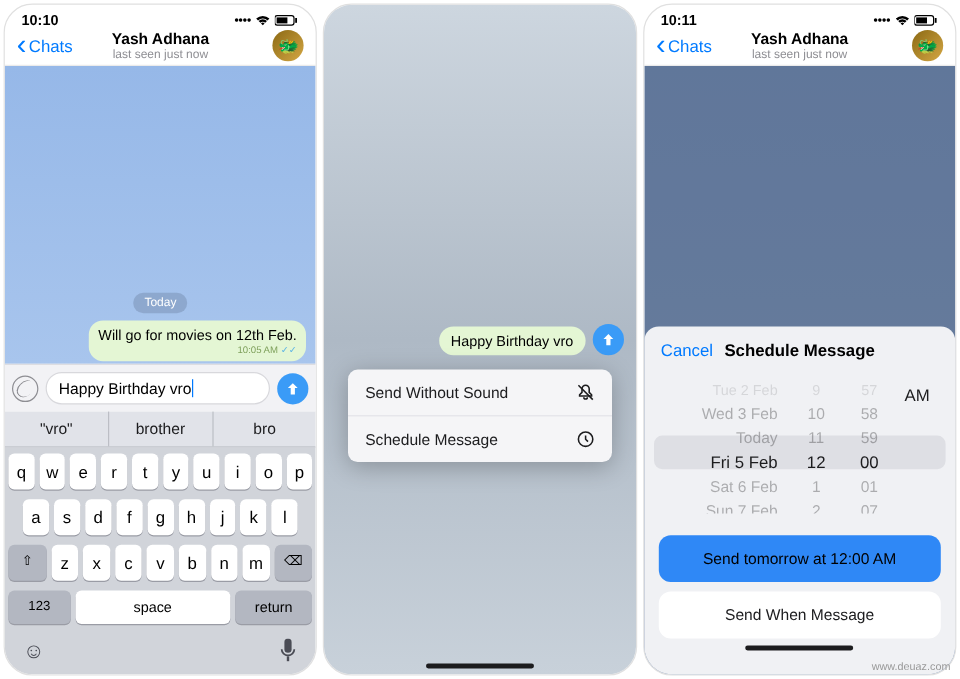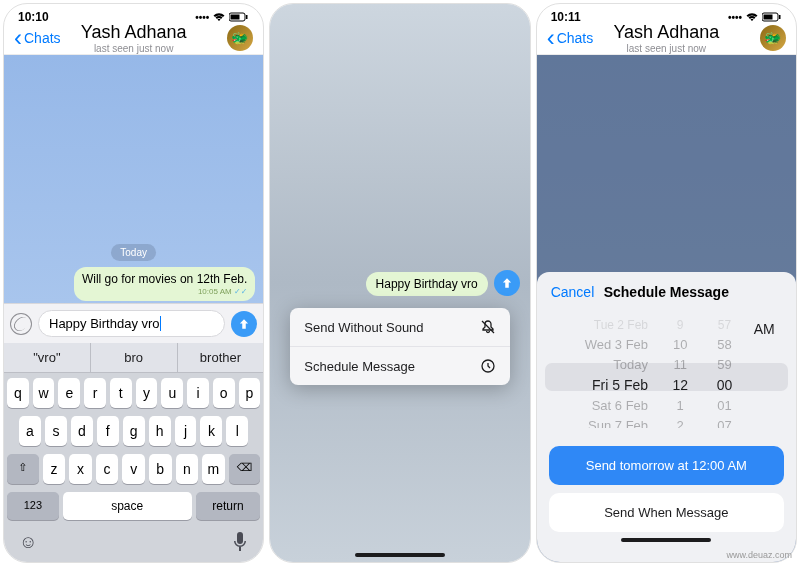--- a/index.html
+++ b/index.html
@@ -4,21 +4,21 @@
 <style>
   * { box-sizing: border-box; margin: 0; padding: 0; font-family: -apple-system, Helvetica, Arial, sans-serif; }
   body { background: #fff; width: 800px; height: 566px; display: flex; gap: 5px; padding: 3px; }
   .phone { flex: 1; background: #fff; border-radius: 24px; overflow: hidden; position: relative; border: 1px solid #e0e0e0; display: flex; flex-direction: column; }
   .status-bar { display: flex; justify-content: space-between; align-items: center; padding: 6px 14px 2px; font-size: 12px; font-weight: 700; }
   .status-icons { display: flex; gap: 3px; align-items: center; font-size: 10px; }
   .nav-bar { display: flex; align-items: center; padding: 4px 10px 8px; position: relative; border-bottom: 1px solid rgba(0,0,0,0.08); }
   .back-btn { color: #007aff; font-size: 14px; display: flex; align-items: center; }
   .back-btn::before { content: "‹"; font-size: 24px; margin-right: 2px; line-height: 0.5; }
   .nav-title { position: absolute; left: 50%; transform: translateX(-50%); text-align: center; }
-  .nav-title .name { font-size: 18px; font-weight: 400; }
+  .nav-title .name { font-size: 13px; font-weight: 700; }
   .nav-title .status { font-size: 10px; color: #8e8e93; }
   .avatar { width: 26px; height: 26px; border-radius: 50%; background: linear-gradient(135deg,#8b6914,#d4a744); position: absolute; right: 10px; display:flex; align-items:center; justify-content:center; font-size:14px; }
   .chat-bg { flex: 1; background: linear-gradient(180deg, #96b8e8 0%, #a8c5ed 100%); position: relative; display: flex; flex-direction: column; }
   .chat-bg.darken::after { content:""; position:absolute; inset:0; background: rgba(30,40,60,0.45); }
   .date-pill { align-self: center; background: rgba(137,163,201,0.85); color: #fff; font-size: 10px; padding: 3px 9px; border-radius: 9px; margin-top: auto; }
   .msg-out { align-self: flex-end; background: #e4f6d4; border-radius: 12px; padding: 5px 8px; margin: 6px 8px 2px; max-width: 78%; font-size: 12px; position: relative; }
   .msg-meta { font-size: 8px; color: #7ea05b; text-align: right; margin-top: 1px; }
   .checks { color: #5bb4e5; }
   .input-bar { background: #f2f2f5; display: flex; align-items: center; padding: 6px; gap: 6px; border-top: 1px solid #d8d8dc; }
   .attach { width: 22px; height: 22px; border: 1.5px solid #8e8e93; border-radius: 50%; transform: rotate(-45deg); position: relative; }
@@ -53,21 +53,21 @@
   .cancel { color:#007aff; font-size:14px;}
   .sheet-title { position:absolute; left:50%; transform:translateX(-50%); font-weight:600; font-size:14px;}
   .picker { display:flex; padding:6px 14px 14px; position:relative; height:130px; align-items:stretch;}
   .pcol { flex:1; display:flex; flex-direction:column; align-items:center; justify-content:flex-start; gap:5px; position:relative; overflow:hidden;}
   .pcol.date{flex:2.2; align-items:flex-end; padding-right:10px;}
   .pcol.ampm{flex:0.8;}
   .prow { font-size:14px; color:#1c1c1e; height:22px; display:flex; align-items:center;}
   .prow.fade1{opacity:0.32; font-size:13px;}
   .prow.fade2{opacity:0.12; font-size:12px;}
   .pick-hl { position:absolute; left:8px; right:8px; top:50%; transform:translateY(-50%); height:28px; background:#dedfe4; border-radius:7px; z-index:-1;}
-  .blue-btn { margin:4px 12px; background:#2f88f6; color:#ffffff; text-align:center; padding:12px; border-radius:10px; font-size:13px; font-weight:500;}
+  .blue-btn { margin:4px 12px; background:#2f88f6; color:#000000; text-align:center; padding:12px; border-radius:10px; font-size:13px; font-weight:500;}
   .white-btn { margin:8px 12px 4px; background:#fff; color:#1c1c1e; text-align:center; padding:12px; border-radius:10px; font-size:13px;}
   .watermark { position:absolute; bottom:6px; right:8px; font-size:9px; color:#999; z-index:20;}
 </style>
 </head>
 <body>
 
 <div class="phone">
   <div class="status-bar">
     <span>10:10</span>
     <span class="status-icons">•••• <svg width="14" height="10" viewBox="0 0 14 10">
@@ -97,22 +97,22 @@
     <div class="attach"></div>
     <div class="text-input"><span>Happy Birthday vro</span><span class="cursor"></span></div>
     <div class="send-btn">
         <svg viewBox="0 0 24 24">
           <path d="M12 4l-7 7h4v9h6v-9h4z"></path>
         </svg>
       </div>
   </div>
   <div class="suggest-bar">
     <div class="suggest">"vro"</div>
+    <div class="suggest">brother</div>
     <div class="suggest">bro</div>
-    <div class="suggest">brother</div>
   </div>
   <div class="keyboard">
     <div class="krow">
       <div class="key">q</div>
       <div class="key">w</div>
       <div class="key">e</div>
       <div class="key">r</div>
       <div class="key">t</div>
       <div class="key">y</div>
       <div class="key">u</div>

